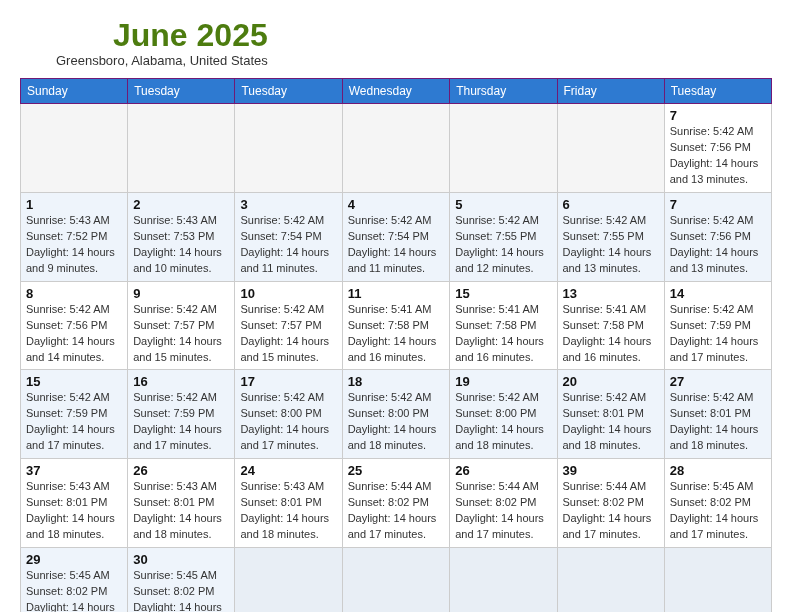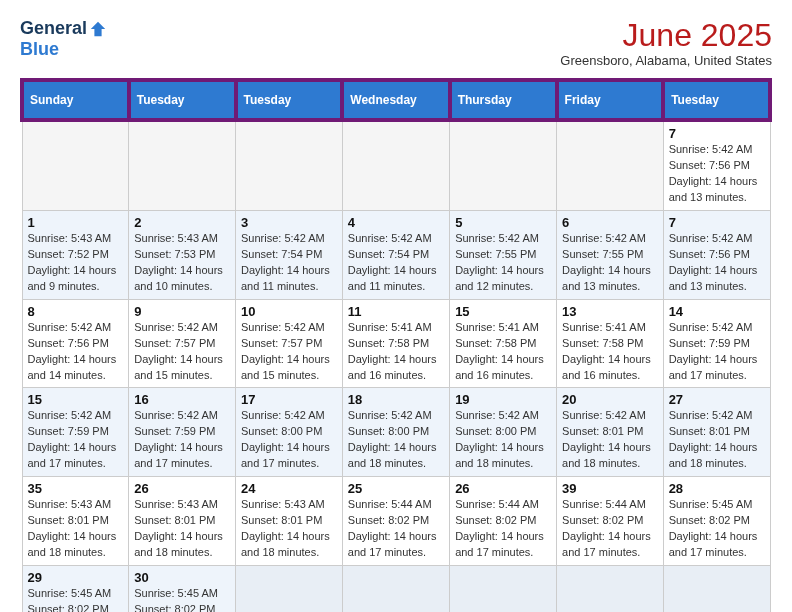--- a/index.html
+++ b/index.html
@@ -39,43 +39,43 @@
     .logo-icon {
       width: 18px;
       height: 18px;
       margin-left: 2px;
     }
     .title-block {
       text-align: right;
     }
     .month-title {
       font-size: 32px;
-      font-weight: normal;
-      color: #b91c1c;
+      font-weight: bold;
+      color: #4d7c0f;
       line-height: 1.1;
       text-align: right;
     }
     .location {
       font-size: 13px;
       color: #333;
       margin-left: 36px;
     }
     .calendar {
       width: 100%;
       border-collapse: collapse;
       border: 1px solid #ccc;
     }
     .calendar th {
       background: #2e7ad1;
       color: #fff;
       font-size: 12px;
-      font-weight: bold;
-      padding: 11px 6px;
+      font-weight: normal;
+      padding: 5px 6px;
       text-align: left;
-      border: 4px solid #701a75;
+      border: 1px solid #701a75;
     }
     .calendar td {
       vertical-align: top;
       padding: 4px 5px;
       border: 1px solid #ccc;
       font-size: 9.5px;
       color: #333;
       width: 108px;
       height: 82px;
       background: #fff;
@@ -100,31 +100,20 @@
     }
     .row-bg-alt td.empty {
       background: #e8eef5;
     }
   </style>
 </head>
 <body>
 
 <div class="page">
   <div class="header">
-    <div class="logo">
-      <div class="logo-text">
-        <span class="logo-general">General</span>
-        <svg class="logo-icon" viewBox="0 0 20 20">
-          <polygon points="10,2 18,10 14,10 14,18 6,18 6,10 2,10" fill="#2e7ad1"></polygon>
-        </svg>
-      </div>
-      <div>
-        <span class="logo-blue" style="color:#2e7ad1;font-size:18px;font-weight:bold;">Blue</span>
-      </div>
-    </div>
     <div class="title-block">
       <div class="month-title">June 2025</div>
       <div class="location">Greensboro, Alabama, United States</div>
     </div>
   </div>
 
   <table class="calendar">
     <thead>
       <tr>
         <th>Sunday</th>
@@ -234,21 +223,21 @@
             <span class="day-num">20</span>
             <div class="day-info">Sunrise: 5:42 AM<br>Sunset: 8:01 PM<br>Daylight: 14 hours and 18 minutes.</div>
           </td>
           <td>
             <span class="day-num">27</span>
             <div class="day-info">Sunrise: 5:42 AM<br>Sunset: 8:01 PM<br>Daylight: 14 hours and 18 minutes.</div>
           </td>
         </tr>
         <tr>
           <td>
-            <span class="day-num">35</span>
+            <span class="day-num">37</span>
             <div class="day-info">Sunrise: 5:43 AM<br>Sunset: 8:01 PM<br>Daylight: 14 hours and 18 minutes.</div>
           </td>
           <td>
             <span class="day-num">26</span>
             <div class="day-info">Sunrise: 5:43 AM<br>Sunset: 8:01 PM<br>Daylight: 14 hours and 18 minutes.</div>
           </td>
           <td>
             <span class="day-num">24</span>
             <div class="day-info">Sunrise: 5:43 AM<br>Sunset: 8:01 PM<br>Daylight: 14 hours and 18 minutes.</div>
           </td>

